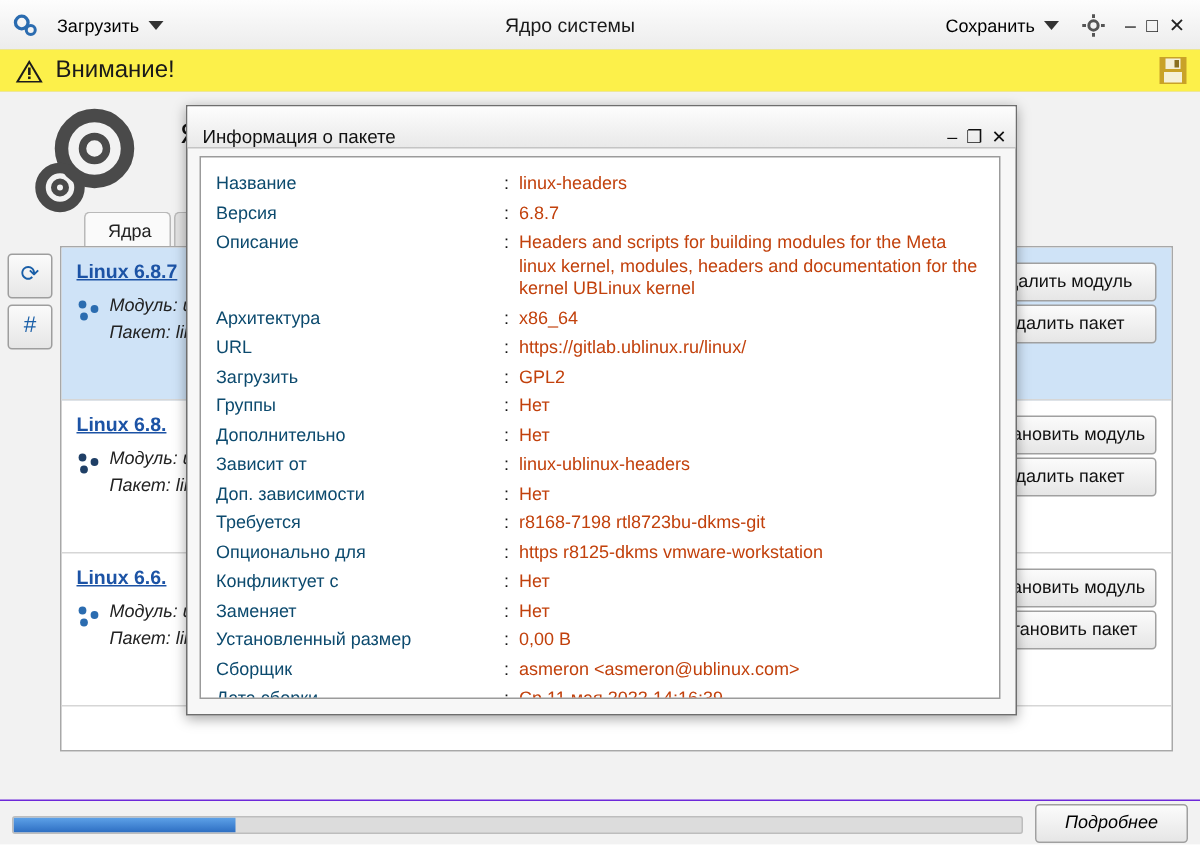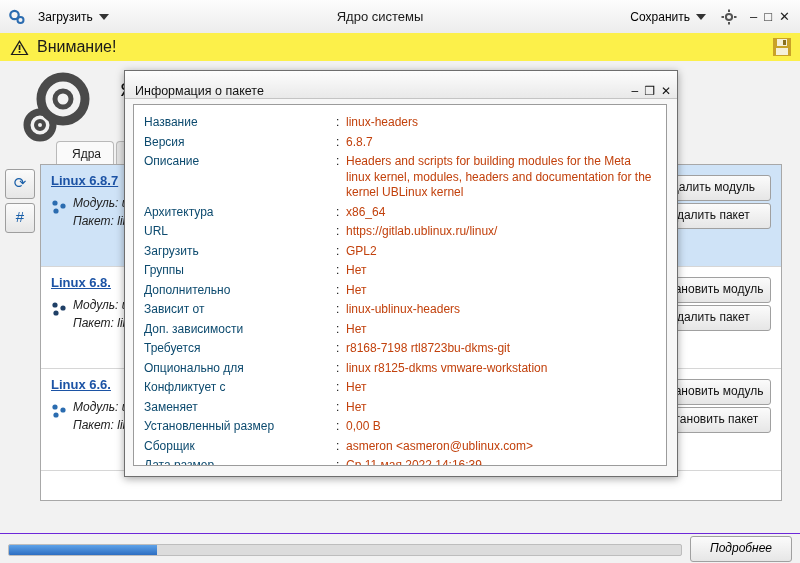--- a/index.html
+++ b/index.html
@@ -528,21 +528,21 @@
               <td class="v">Нет</td>
             </tr>
           <tr>
               <td class="k">Требуется</td>
               <td class="c">:</td>
               <td class="v">r8168-7198  rtl8723bu-dkms-git</td>
             </tr>
           <tr>
               <td class="k">Опционально для</td>
               <td class="c">:</td>
-              <td class="v">linux  r8125-dkms  vmware-workstation</td>
+              <td class="v">https  r8125-dkms  vmware-workstation</td>
             </tr>
           <tr>
               <td class="k">Конфликтует с</td>
               <td class="c">:</td>
               <td class="v">Нет</td>
             </tr>
           <tr>
               <td class="k">Заменяет</td>
               <td class="c">:</td>
               <td class="v">Нет</td>
@@ -551,21 +551,21 @@
               <td class="k">Установленный размер</td>
               <td class="c">:</td>
               <td class="v">0,00 B</td>
             </tr>
           <tr>
               <td class="k">Сборщик</td>
               <td class="c">:</td>
               <td class="v">asmeron &lt;asmeron@ublinux.com&gt;</td>
             </tr>
           <tr>
-              <td class="k">Дата размер</td>
+              <td class="k">Дата сборки</td>
               <td class="c">:</td>
               <td class="v">Ср 11 мая 2022 14:16:39</td>
             </tr>
 
         </tbody>
       </table>
     </div>
   </div>
 
 </div>

